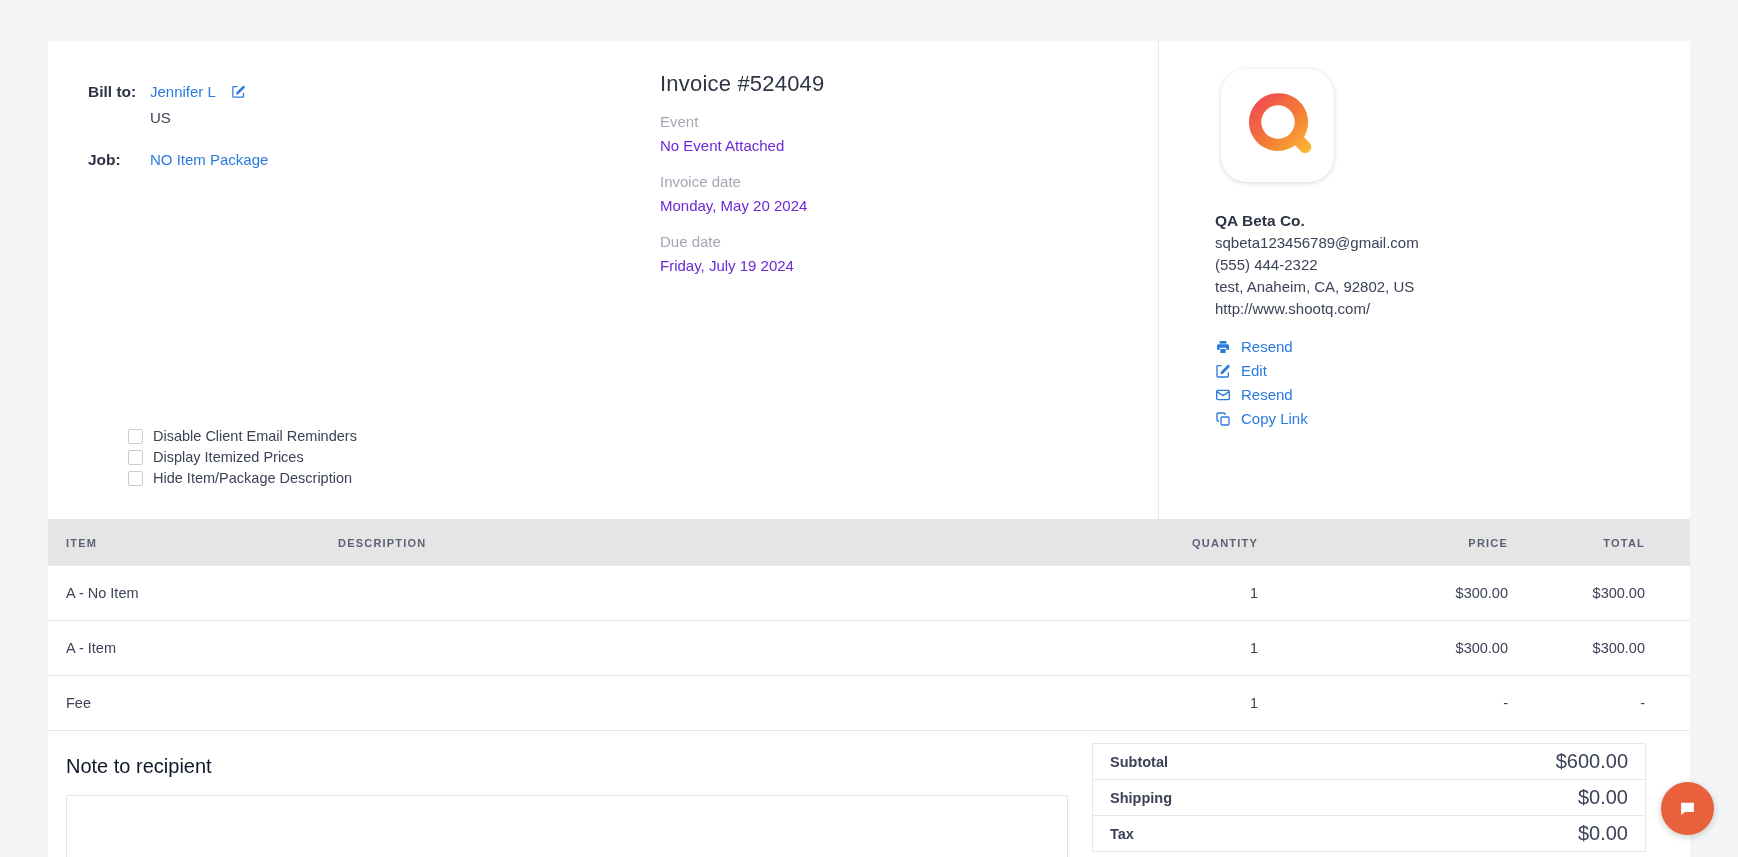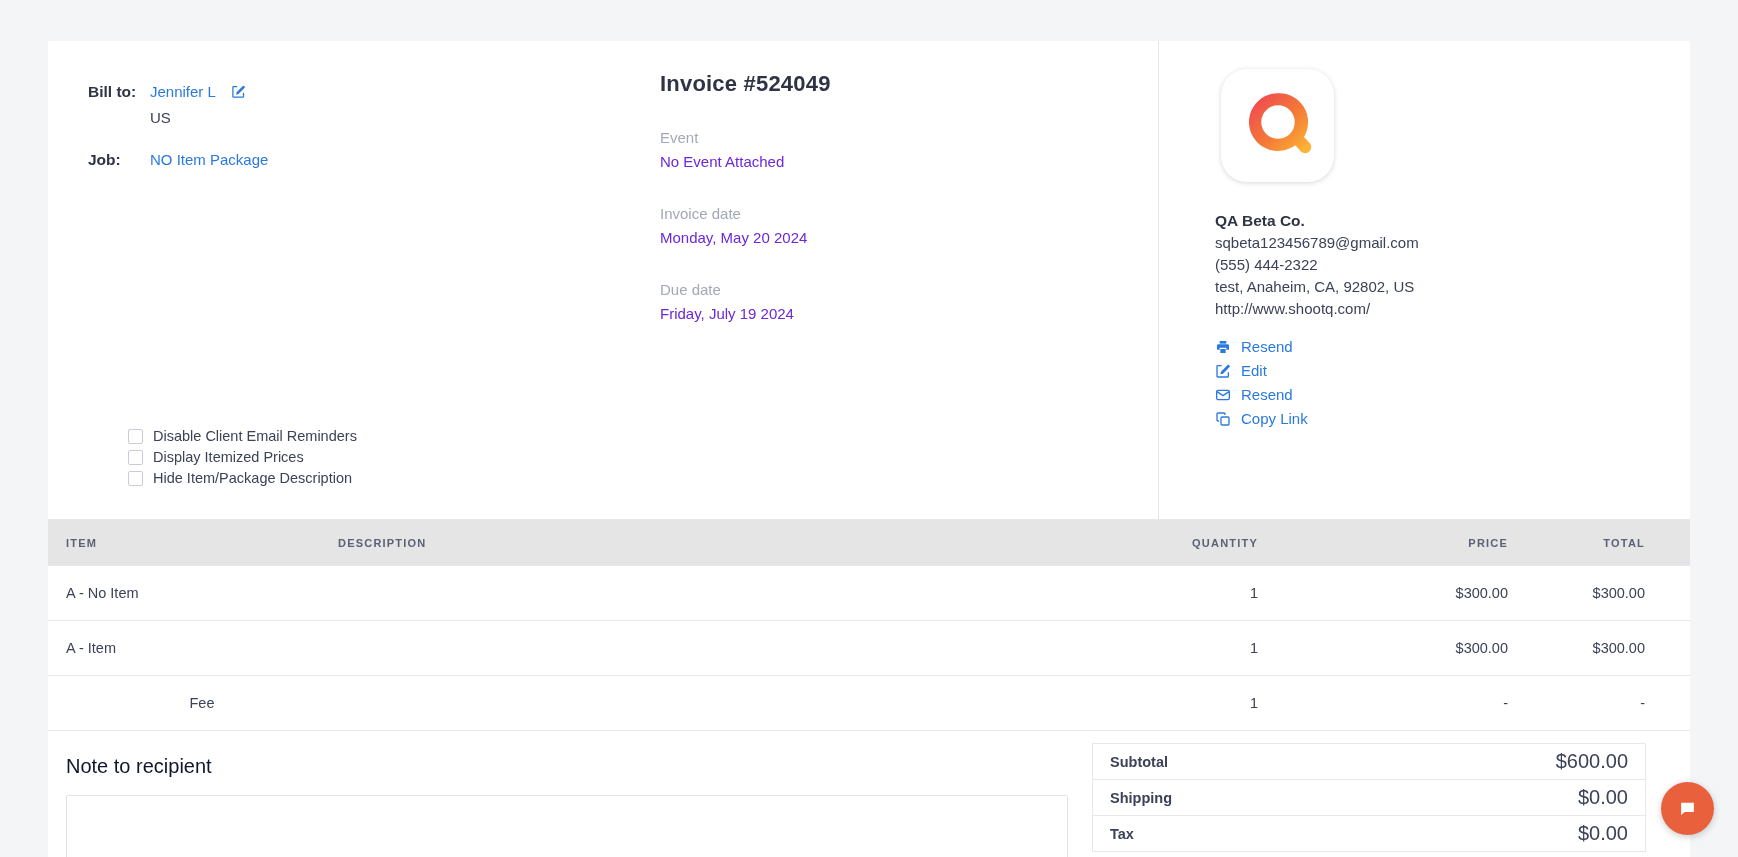--- a/index.html
+++ b/index.html
@@ -27,22 +27,22 @@
   .col-co     { flex: 1; border-left: 1px solid #e6e8eb; padding: 28px 0 0 56px; }
 
   .bill-grid { display: grid; grid-template-columns: 62px 1fr; row-gap: 0px; }
   .lbl-bold { font-size: 15.5px; font-weight: bold; color: #2f3445; line-height: 26px; }
   .link { color: #2a7ade; font-size: 15px; line-height: 26px; text-decoration: none; cursor: pointer; }
   .sub-plain { font-size: 15px; color: #3c4257; line-height: 25px; }
   .row-gap { height: 17px; }
 
   .edit-ico { display:inline-block; vertical-align: -2px; margin-left: 11px; cursor: pointer; }
 
-  .inv-title { font-size: 22px; font-weight: bold; color: #2f3445; letter-spacing:.2px; }
-  .fld { margin-top: 30px; }
+  .inv-title { font-size: 22px; font-weight: normal; color: #2f3445; letter-spacing:.2px; }
+  .fld { margin-top: 14px; }
   .fld-lbl { font-size: 15px; color: #a3a8b4; line-height: 21px; }
   .fld-val { font-size: 15px; color: #6d28d9; line-height: 23px; margin-top: 2px; }
 
   
   .logo-box {
     width: 113px; height: 113px; border-radius: 26px;
     background: #ffffff; box-shadow: 0 1px 5px rgba(0,0,0,.16);
     display:flex; align-items:center; justify-content:center;
     margin-left: 6px;
   }
@@ -71,21 +71,21 @@
     border-top:1px solid #e6e8eb; border-bottom:1px solid #e6e8eb;
   }
   .tbl tbody td {
     font-size: 14.5px; color:#3c4257; padding: 19px 0; border-bottom:1px solid #e6e8eb;
   }
   .c-item  { text-align:left;  width: 290px; padding-left: 18px !important; }
   .c-desc  { text-align:left;  width: 620px; }
   .c-qty   { text-align:right; width: 300px; }
   .c-price { text-align:right; width: 250px; }
   .c-total { text-align:right; padding-right: 45px !important; }
-  .indent { padding-left: 24px; text-align: center; }
+  .indent { padding-left: 24px; }
 
   
   .bottom { display:flex; }
   .note { width: 1020px; padding: 24px 0 0 18px; }
   .note-h { font-size: 20px; font-weight:normal; color:#0f172a; }
   .note-box { margin-top: 17px; height: 140px; border:1px solid #e1e3e8; border-radius:2px; background:#fff; }
 
   .sums { flex:1; padding: 12px 44px 0 24px; }
   .sum-row { display:flex; justify-content:space-between; align-items:center;
              border:1px solid #e6e8eb; border-bottom:none; padding: 6px 17px; }

